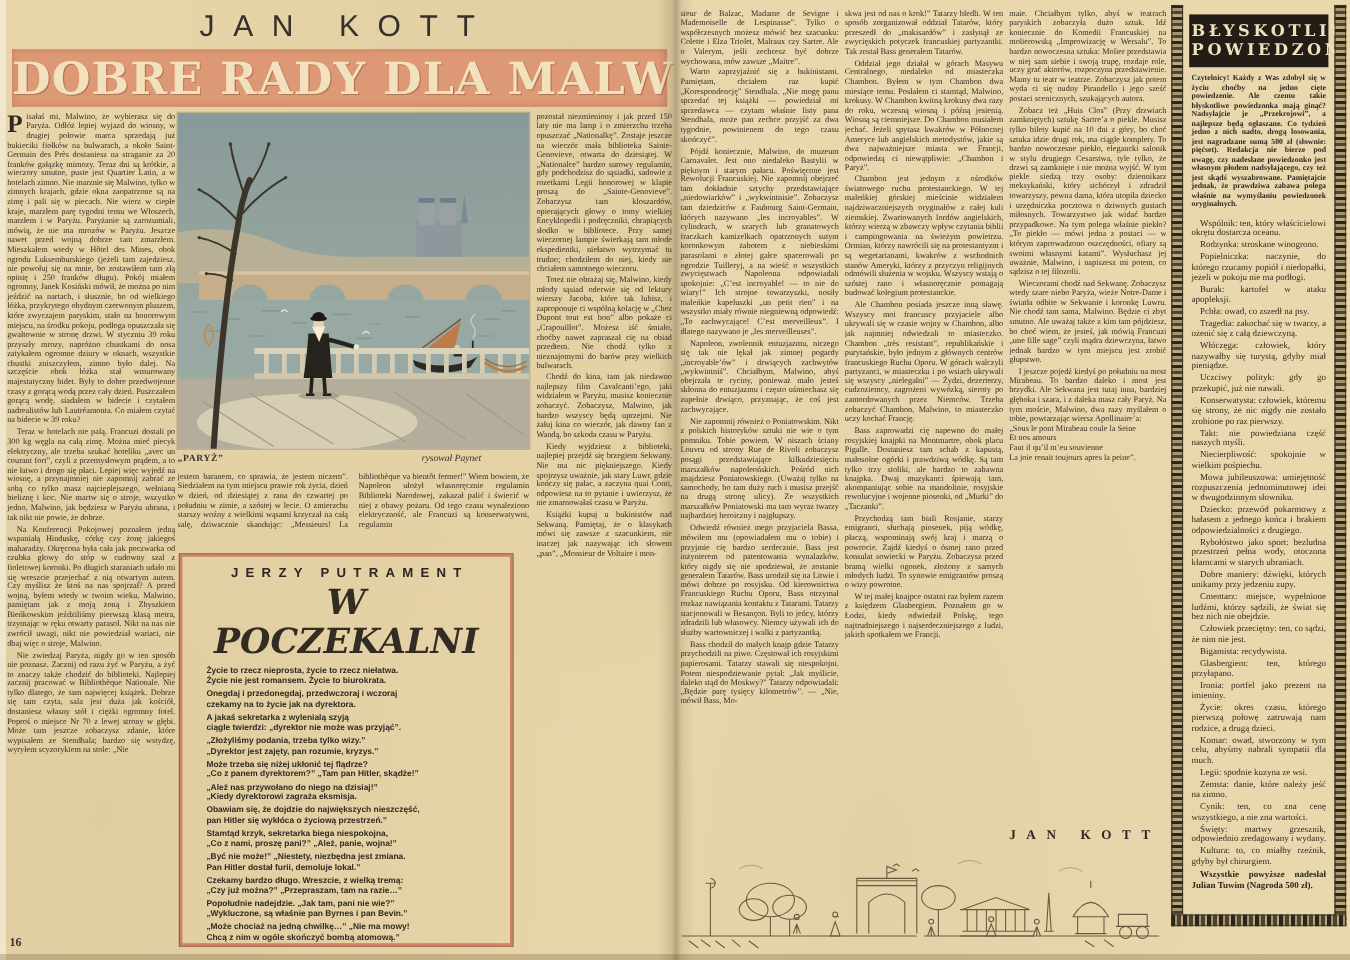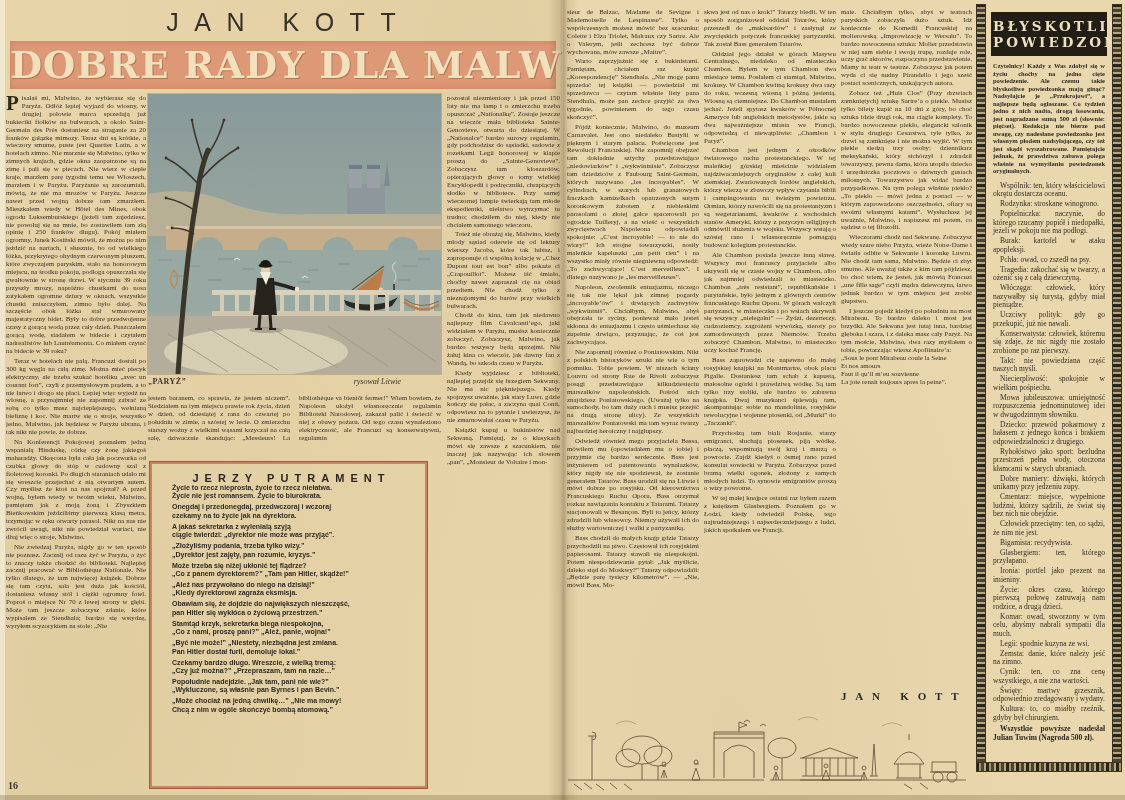--- a/index.html
+++ b/index.html
@@ -216,30 +216,31 @@
           <ellipse cx="117.5" cy="171.5" rx="7" ry="2.2" fill="#1d1a15"></ellipse>
           <path d="M112,171 a5.5,5 0 0 1 11,0 Z" fill="#1d1a15"></path>
         </g>
         <g stroke="#f0ead6" stroke-width="1" fill="none">
           <path d="M154,184 l3,-2 l3,2 M86,166 l3,-2 l3,2"></path>
         </g>
       </svg>
     </div>
     <div class="illo-caption">
       <span class="cap-l">„PARYŻ”</span>
-      <span class="cap-r">rysował Litwie</span>
+      <span class="cap-r">rysował Paynet</span>
     </div>
 
     <div class="col belowimg flow">
 
     <p class="para">jestem baranem, co sprawia, że jestem niczem”. Siedziałem na tym miejscu prawie rok życia, dzień w dzień, od dziesiątej z rana do czwartej po południu w zimie, a szóstej w lecie. O zmierzchu starszy woźny z wielkimi wąsami krzyczał na całą salę, dziwacznie skandując: „Messieurs! La bibliothèque va bientôt fermer!” Wiem bowiem, że Napoleon ułożył własnoręcznie regulamin Biblioteki Narodowej, zakazał palić i świecić w niej z obawy pożaru. Od tego czasu wynaleziono elektryczność, ale Francuzi są konserwatywni, regulamin</p>
       </div>
 
     <div class="pbox">
       <div class="pbox-author">JERZY PUTRAMENT</div>
+      <div class="pbox-title">W POCZEKALNI</div>
       <div class="poem">
 
       <div class="stanza">Życie to rzecz nieprosta, życie to rzecz niełatwa.
 Życie nie jest romansem. Życie to biurokrata.</div>
           <div class="stanza">Onegdaj i przedonegdaj, przedwczoraj i wczoraj
 czekamy na to życie jak na dyrektora.</div>
           <div class="stanza">A jakaś sekretarka z wylenialą szyją
 ciągle twierdzi: „dyrektor nie może was przyjąć”.</div>
           <div class="stanza">„Złożyliśmy podania, trzeba tylko wizy.”
 „Dyrektor jest zajęty, pan rozumie, kryzys.”</div>
@@ -357,21 +358,21 @@
         <div class="sb-entries">
 
         <p class="sb-entry">Wspólnik: ten, który właścicielowi okrętu dostarcza oceanu.</p>
             <p class="sb-entry">Rodzynka: stroskane winogrono.</p>
             <p class="sb-entry">Popielniczka: naczynie, do którego rzucamy popiół i niedopałki, jeżeli w pokoju nie ma podłogi.</p>
             <p class="sb-entry">Burak: kartofel w ataku apopleksji.</p>
             <p class="sb-entry">Pchła: owad, co zszedł na psy.</p>
             <p class="sb-entry">Tragedia: zakochać się w twarzy, a ożenić się z całą dziewczyną.</p>
             <p class="sb-entry">Włóczęga: człowiek, który nazywałby się turystą, gdyby miał pieniądze.</p>
             <p class="sb-entry">Uczciwy polityk: gdy go przekupić, już nie nawali.</p>
-            <p class="sb-entry">Konserwatysta: człowiek, któremu się zdaje, że nic nigdy nie zostało zrobione po raz pierwszy.</p>
+            <p class="sb-entry">Konserwatysta: człowiek, któremu się strony, że nic nigdy nie zostało zrobione po raz pierwszy.</p>
             <p class="sb-entry">Takt: nie powiedziana część naszych myśli.</p>
             <p class="sb-entry">Niecierpliwość: spokojnie w wielkim pośpiechu.</p>
             <p class="sb-entry">Mowa jubileuszowa: umiejętność rozpuszczenia jednominutowej idei w dwugodzinnym słowniku.</p>
             <p class="sb-entry">Dziecko: przewód pokarmowy z hałasem z jednego końca i brakiem odpowiedzialności z drugiego.</p>
             <p class="sb-entry">Rybołóstwo jako sport: bezludna przestrzeń pełna wody, otoczona kłamcami w starych ubraniach.</p>
             <p class="sb-entry">Dobre maniery: dźwięki, których unikamy przy jedzeniu zupy.</p>
             <p class="sb-entry">Cmentarz: miejsce, wypełnione ludźmi, którzy sądzili, że świat się bez nich nie obejdzie.</p>
             <p class="sb-entry">Człowiek przeciętny: ten, co sądzi, że nim nie jest.</p>
             <p class="sb-entry">Bigamista: recydywista.</p>
             <p class="sb-entry">Glasbergiem: ten, którego przyłapano.</p>

